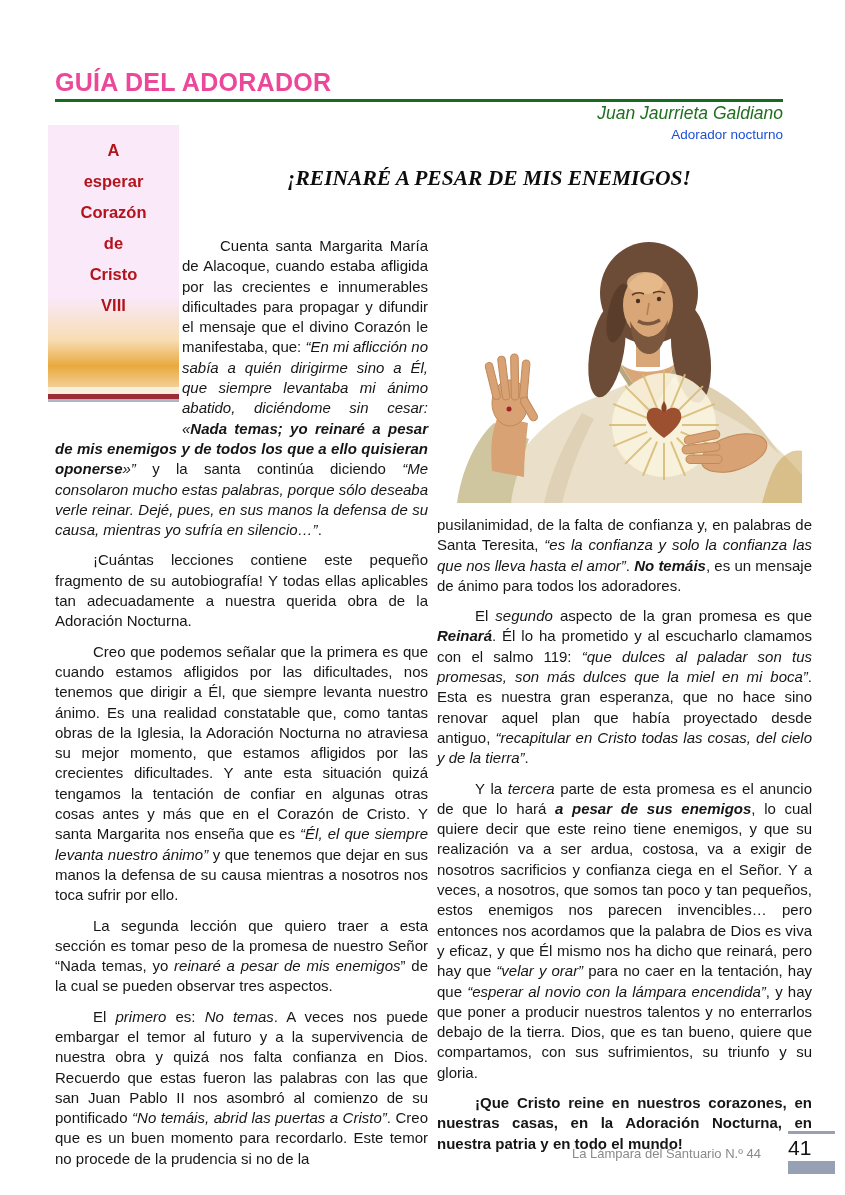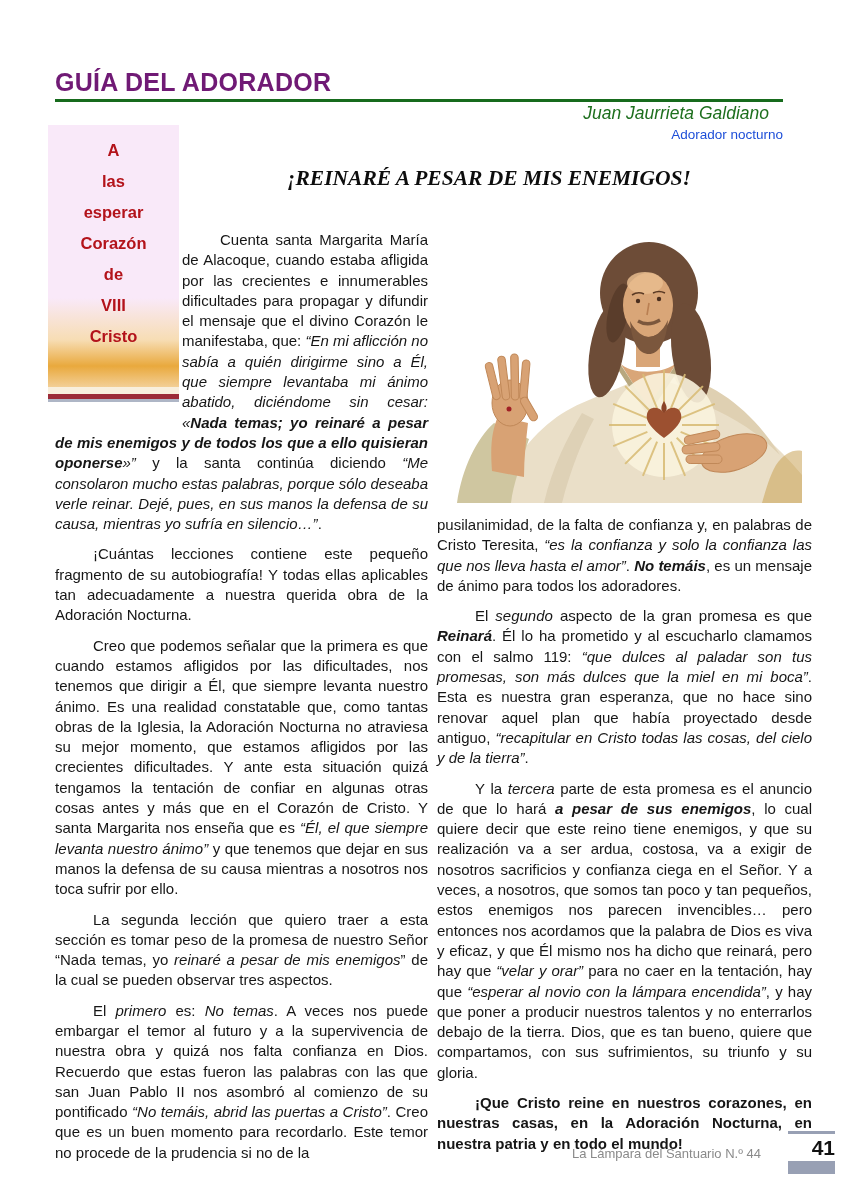--- a/index.html
+++ b/index.html
@@ -1,78 +1,77 @@
 <!DOCTYPE html>
 <html><head>
 <meta charset="utf-8">
 <style>
   html,body { margin:0; padding:0; background:#ffffff; }
   body { width:845px; height:1195px; position:relative; font-family:"Liberation Sans",sans-serif; color:#1a1a1a; overflow:hidden; }
 
   
   .section-header { position:absolute; left:55px; top:68px; width:728px; border-bottom:3px solid #176b1d; padding-bottom:2px; }
-  .section-header h1 { margin:0; font-size:25px; font-weight:700; color:#701a75; letter-spacing:0.3px; font-family:"Liberation Sans",sans-serif; }
-  .author-name { position:absolute; right:76px; top:103px; font-style:italic; font-size:17.5px; color:#1e6f1e; }
+  .section-header h1 { margin:0; font-size:25px; font-weight:700; color:#ec4899; letter-spacing:0.3px; font-family:"Liberation Sans",sans-serif; }
+  .author-name { position:absolute; right:62px; top:103px; font-style:italic; font-size:17.5px; color:#1e6f1e; }
   .author-role { position:absolute; right:62px; top:127px; font-size:13.5px; color:#1d4ed8; }
 
   
   .promo { position:absolute; left:48px; top:125px; width:131px; }
   .promo-main { height:262px; padding-top:10px; box-sizing:border-box; text-align:center;
     background:linear-gradient(180deg,#f9e9f9 0%, #f9e9f9 66%, #f7ddb4 82%, #e9a93d 92%, #f3cf96 100%); }
   .promo-main div { font-weight:700; font-size:16.5px; line-height:31px; color:#b3131b; }
   .promo-strip1 { height:7px; background:#f8efdd; }
   .promo-strip2 { height:5px; background:#9c2b38; }
   .promo-strip3 { height:3px; background:#aeb6c6; }
 
   
   .article-title { position:absolute; left:180px; top:166px; width:618px; text-align:center;
     font-family:"Liberation Serif",serif; font-weight:700; font-size:21.5px; color:#0d0d0d;font-style:italic; }
 
   
   .photo { position:absolute; left:432px; top:213px; width:370px; height:290px; background:#fff; }
 
   
   .col { text-align:justify; font-size:15px; line-height:20.3px; color:#161616; }
-  .left-col  { position:absolute; left:55px;  top:230px; width:373px; }
+  .left-col  { position:absolute; left:55px;  top:236px; width:373px; }
   .right-col { position:absolute; left:437px; top:515px; width:375px; }
   .wrap-spacer { float:left; width:127px; height:187px; }
   .para { margin:0 0 10px 0; }
   .para.ind { text-indent:38px; }
   .para.b { font-weight:700; }
   .i  { font-style:italic; }
   .b  { font-weight:700; }
   .bi { font-weight:700; font-style:italic; }
 
   
   .footer-text { position:absolute; right:84px; top:1146px; font-size:13px; color:#8a8a8a; }
-  .pagebox { position:absolute; left:788px; top:1131px; width:47px; text-align:right;font-weight:bold; }
+  .pagebox { position:absolute; left:788px; top:1131px; width:47px; text-align:left; }
   .pagebox .topbar { height:3px; background:#98a0b4; }
   .pagebox .num { font-size:21px; line-height:27px; color:#121212; }
   .pagebox .botbar { height:13px; background:#98a0b4; }
 </style>
 </head>
 <body>
 
 <div>
 
   <div class="section-header">
     <h1>GUÍA DEL ADORADOR</h1>
   </div>
   <div class="author-name">Juan Jaurrieta Galdiano</div>
   <div class="author-role">Adorador nocturno</div>
 
   <div class="promo">
     <div class="promo-main">
         <div>A</div>
-        <div>las</div>
         <div>esperar</div>
         <div>Corazón</div>
         <div>de</div>
+        <div>Cristo</div>
         <div>VIII</div>
-        <div>Cristo</div>
       </div>
     <div class="promo-strip1"></div>
     <div class="promo-strip2"></div>
     <div class="promo-strip3"></div>
   </div>
 
   <div class="article-title">¡REINARÉ A PESAR DE MIS ENEMIGOS!</div>
 
   <div class="photo">
     <svg width="370" height="290" viewBox="0 0 370 290" xmlns="http://www.w3.org/2000/svg">
@@ -154,21 +153,21 @@
         <p class="para ind"><span>Cuenta santa Margarita María de Alacoque, cuando estaba afligida por las crecientes e innumerables dificultades para propagar y difundir el mensaje que el divino Corazón le manifestaba, que: </span><span class="i">“En mi aflicción no sabía a quién dirigirme sino a Él, que siempre levantaba mi ánimo abatido, diciéndome sin cesar: «</span><span class="bi">Nada temas; yo reinaré a pesar de mis enemigos y de todos los que a ello quisieran oponerse</span><span class="i">»”</span><span> y la santa continúa diciendo </span><span class="i">“Me consolaron mucho estas palabras, porque sólo deseaba verle reinar. Dejé, pues, en sus manos la defensa de su causa, mientras yo sufría en silencio…”</span><span>.</span></p>
         <p class="para ind"><span>¡Cuántas lecciones contiene este pequeño fragmento de su autobiografía! Y todas ellas aplicables tan adecuadamente a nuestra querida obra de la Adoración Nocturna.</span></p>
         <p class="para ind"><span>Creo que podemos señalar que la primera es que cuando estamos afligidos por las dificultades, nos tenemos que dirigir a Él, que siempre levanta nuestro ánimo. Es una realidad constatable que, como tantas obras de la Iglesia, la Adoración Nocturna no atraviesa su mejor momento, que estamos afligidos por las crecientes dificultades. Y ante esta situación quizá tengamos la tentación de confiar en algunas otras cosas antes y más que en el Corazón de Cristo. Y santa Margarita nos enseña que es </span><span class="i">“Él, el que siempre levanta nuestro ánimo”</span><span> y que tenemos que dejar en sus manos la defensa de su causa mientras a nosotros nos toca sufrir por ello.</span></p>
         <p class="para ind"><span>La segunda lección que quiero traer a esta sección es tomar peso de la promesa de nuestro Señor “Nada temas, yo </span><span class="i">reinaré a pesar de mis enemigos</span><span>” de la cual se pueden observar tres aspectos.</span></p>
         <p class="para ind"><span>El </span><span class="i">primero</span><span> es: </span><span class="i">No temas</span><span>. A veces nos puede embargar el temor al futuro y a la supervivencia de nuestra obra y quizá nos falta confianza en Dios. Recuerdo que estas fueron las palabras con las que san Juan Pablo II nos asombró al comienzo de su pontificado </span><span class="i">“No temáis, abrid las puertas a Cristo”</span><span>. Creo que es un buen momento para recordarlo. Este temor no procede de la prudencia si no de la</span></p>
       </div>
   </div>
 
   <div class="right-col col">
     <div>
-        <p class="para"><span>pusilanimidad, de la falta de confianza y, en palabras de Cristo Teresita, </span><span class="i">“es la confianza y solo la confianza las que nos lleva hasta el amor”</span><span>. </span><span class="bi">No temáis</span><span>, es un mensaje de ánimo para todos los adoradores.</span></p>
+        <p class="para"><span>pusilanimidad, de la falta de confianza y, en palabras de Santa Teresita, </span><span class="i">“es la confianza y solo la confianza las que nos lleva hasta el amor”</span><span>. </span><span class="bi">No temáis</span><span>, es un mensaje de ánimo para todos los adoradores.</span></p>
         <p class="para ind"><span>El </span><span class="i">segundo</span><span> aspecto de la gran promesa es que </span><span class="bi">Reinará</span><span>. Él lo ha prometido y al escucharlo clamamos con el salmo 119: </span><span class="i">“que dulces al paladar son tus promesas, son más dulces que la miel en mi boca”</span><span>. Esta es nuestra gran esperanza, que no hace sino renovar aquel plan que había proyectado desde antiguo, </span><span class="i">“recapitular en Cristo todas las cosas, del cielo y de la tierra”</span><span>.</span></p>
         <p class="para ind"><span>Y la </span><span class="i">tercera</span><span> parte de esta promesa es el anuncio de que lo hará </span><span class="bi">a pesar de sus enemigos</span><span>, lo cual quiere decir que este reino tiene enemigos, y que su realización va a ser ardua, costosa, va a exigir de nosotros sacrificios y confianza ciega en el Señor. Y a veces, a nosotros, que somos tan poco y tan pequeños, estos enemigos nos parecen invencibles… pero entonces nos acordamos que la palabra de Dios es viva y eficaz, y que Él mismo nos ha dicho que reinará, pero hay que </span><span class="i">“velar y orar”</span><span> para no caer en la tentación, hay que </span><span class="i">“esperar al novio con la lámpara encendida”</span><span>, y hay que poner a producir nuestros talentos y no enterrarlos debajo de la tierra. Dios, que es tan bueno, quiere que compartamos, con sus sufrimientos, su triunfo y su gloria.</span></p>
         <p class="para ind b"><span>¡Que Cristo reine en nuestros corazones, en nuestras casas, en la Adoración Nocturna, en nuestra patria y en todo el mundo!</span></p>
       </div>
   </div>
 
   <div class="footer-text">La Lámpara del Santuario N.º 44</div>
   <div class="pagebox">
     <div class="topbar"></div>
     <div class="num">41</div>

